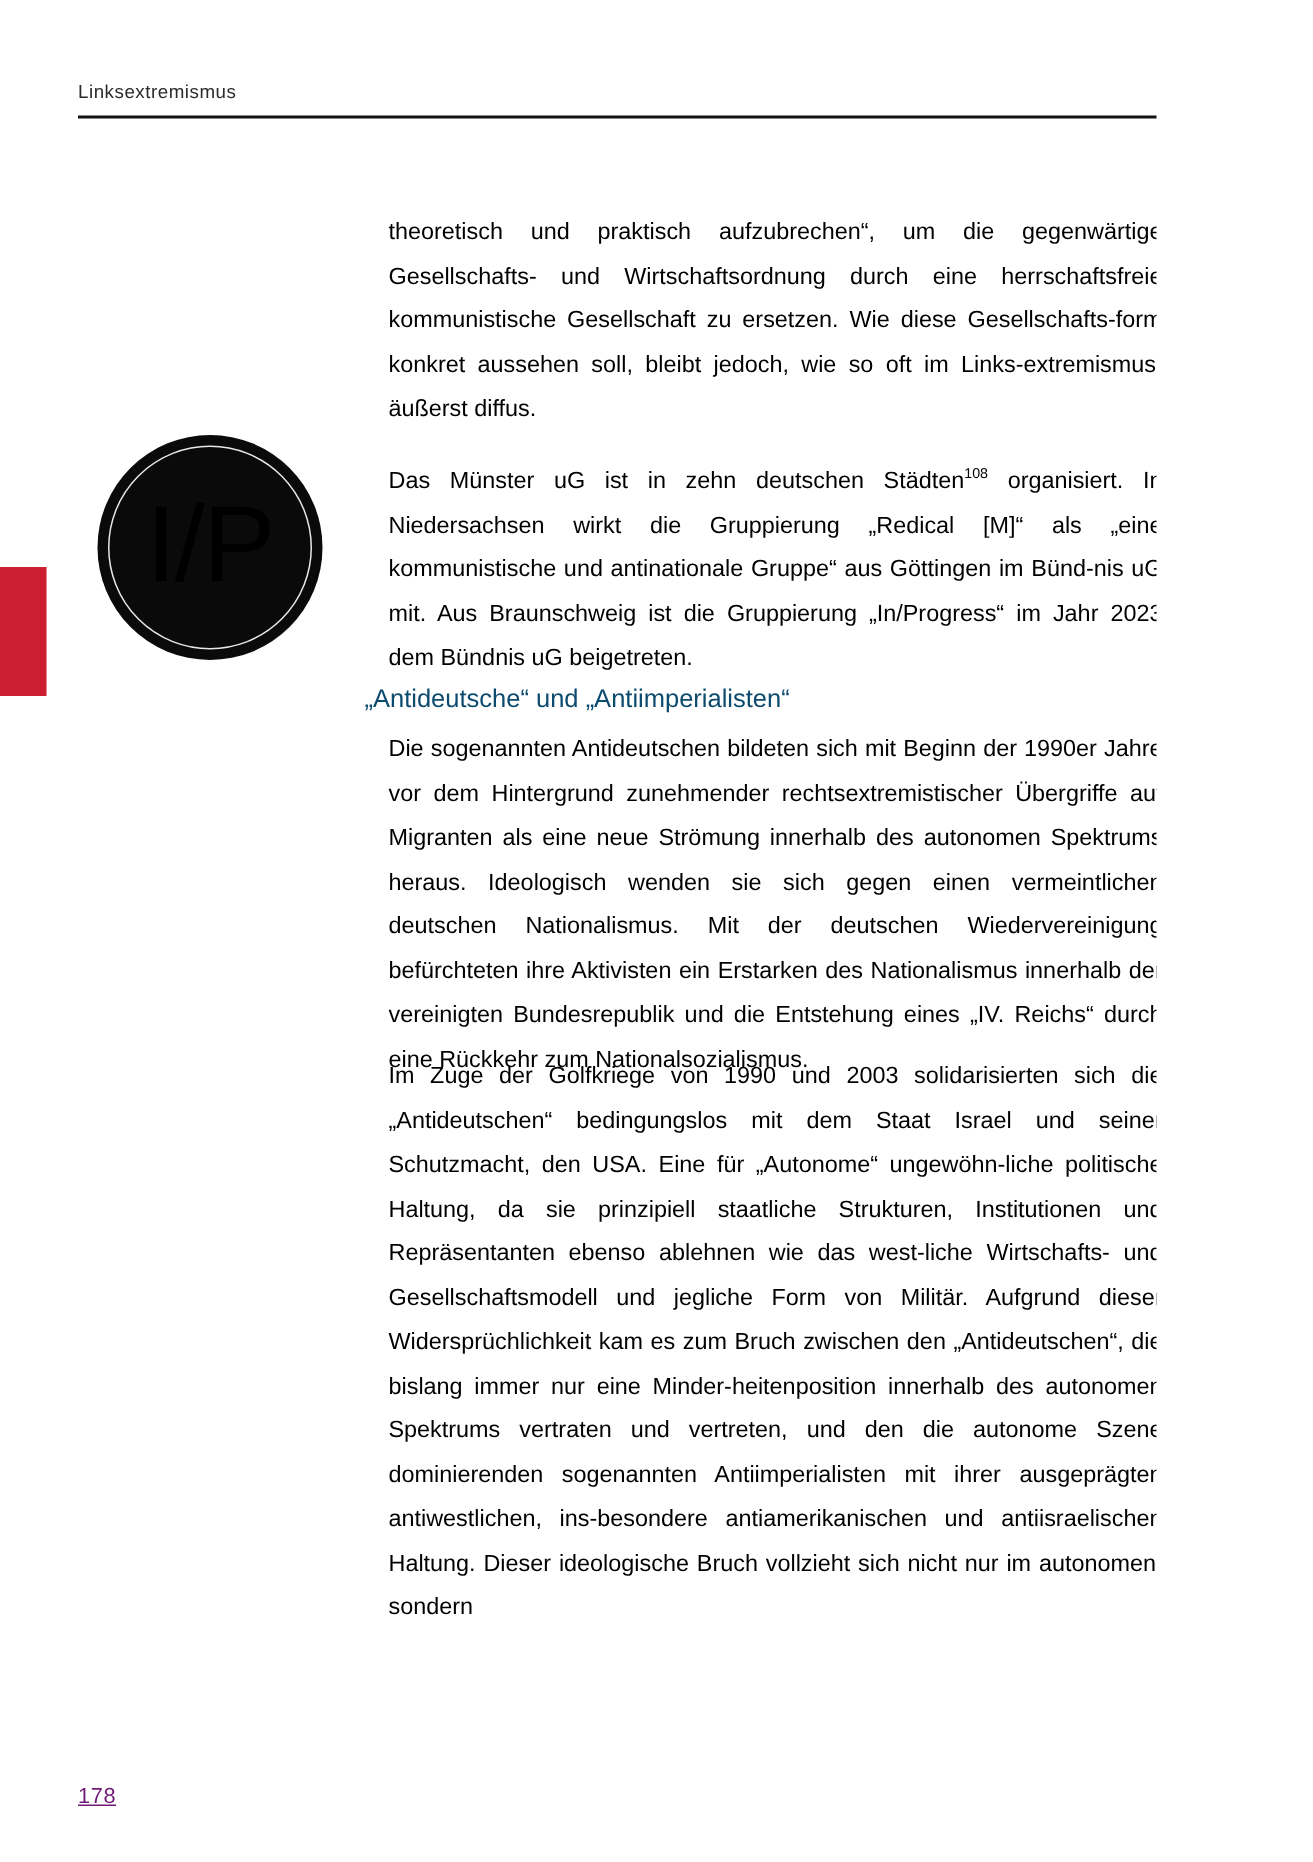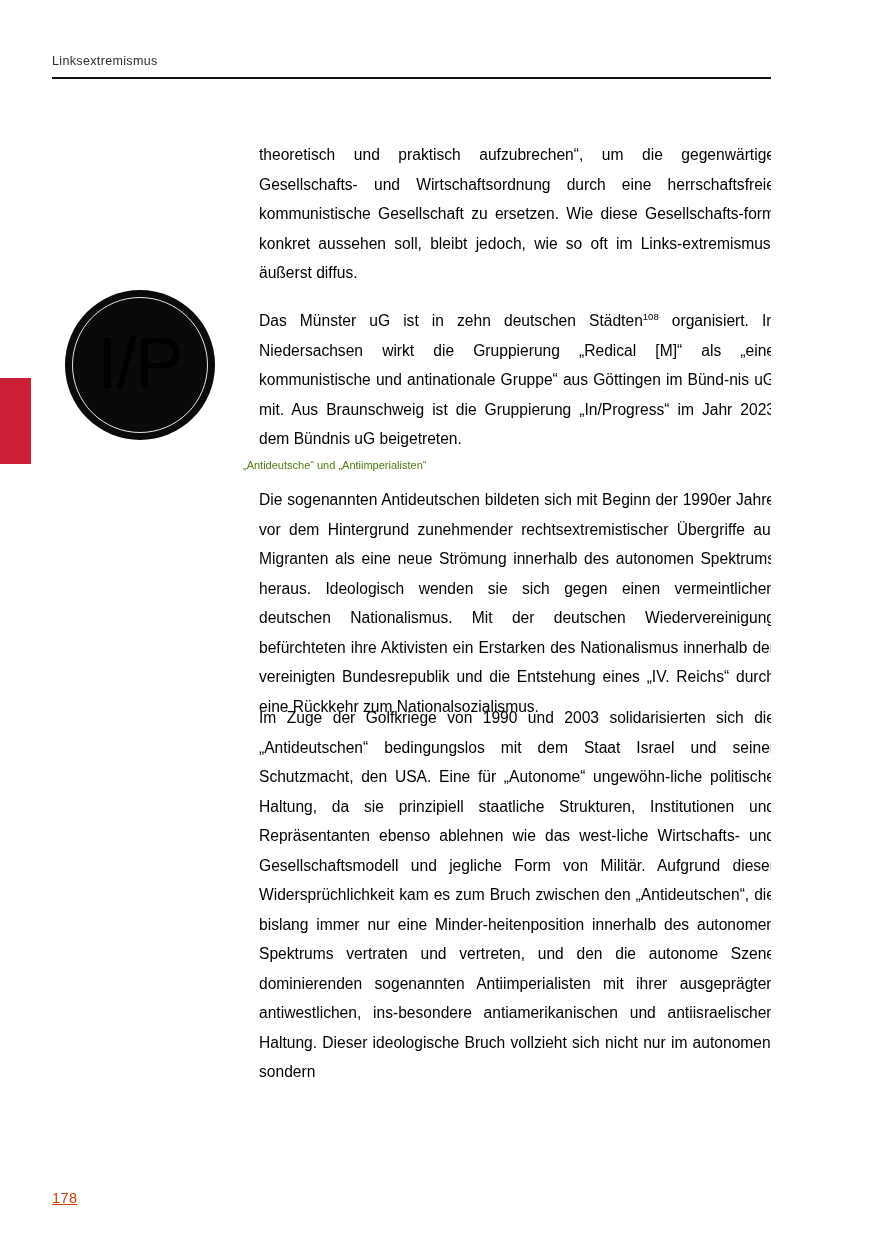--- a/index.html
+++ b/index.html
@@ -106,24 +106,24 @@
   }
 
   .sup {
     font-size: 9.5px;
     vertical-align: super;
     line-height: 0;
   }
 
   .section-heading {
     margin: 0;
-    font-size: 11px;
+    font-size: 17px;
     line-height: 29.5px;
     font-weight: 400;
-    color: #4d7c0f;
+    color: #0c4a6e;
   }
 
   .block-para1 { top: 124px; }
   .block-para2 { top: 290px; }
   .block-heading { top: 451px; }
   .block-para3 { top: 469px; }
   .block-para4 { top: 687px; }
 
   
   .footnote {
@@ -142,21 +142,21 @@
     text-indent: -22px;
   }
   .fn-num { margin-right: 5px; }
 
   
   .folio {
     position: absolute;
     left: 52px;
     top: 1190px;
     font-size: 14.5px;
-    color: #c2410c;
+    color: #701a75;
     letter-spacing: 0.4px;
     text-decoration: underline;
   }
 </style>
 </head>
 <body>
 
 <div id="page">
 
   <div class="running-head">Linksextremismus</div>

